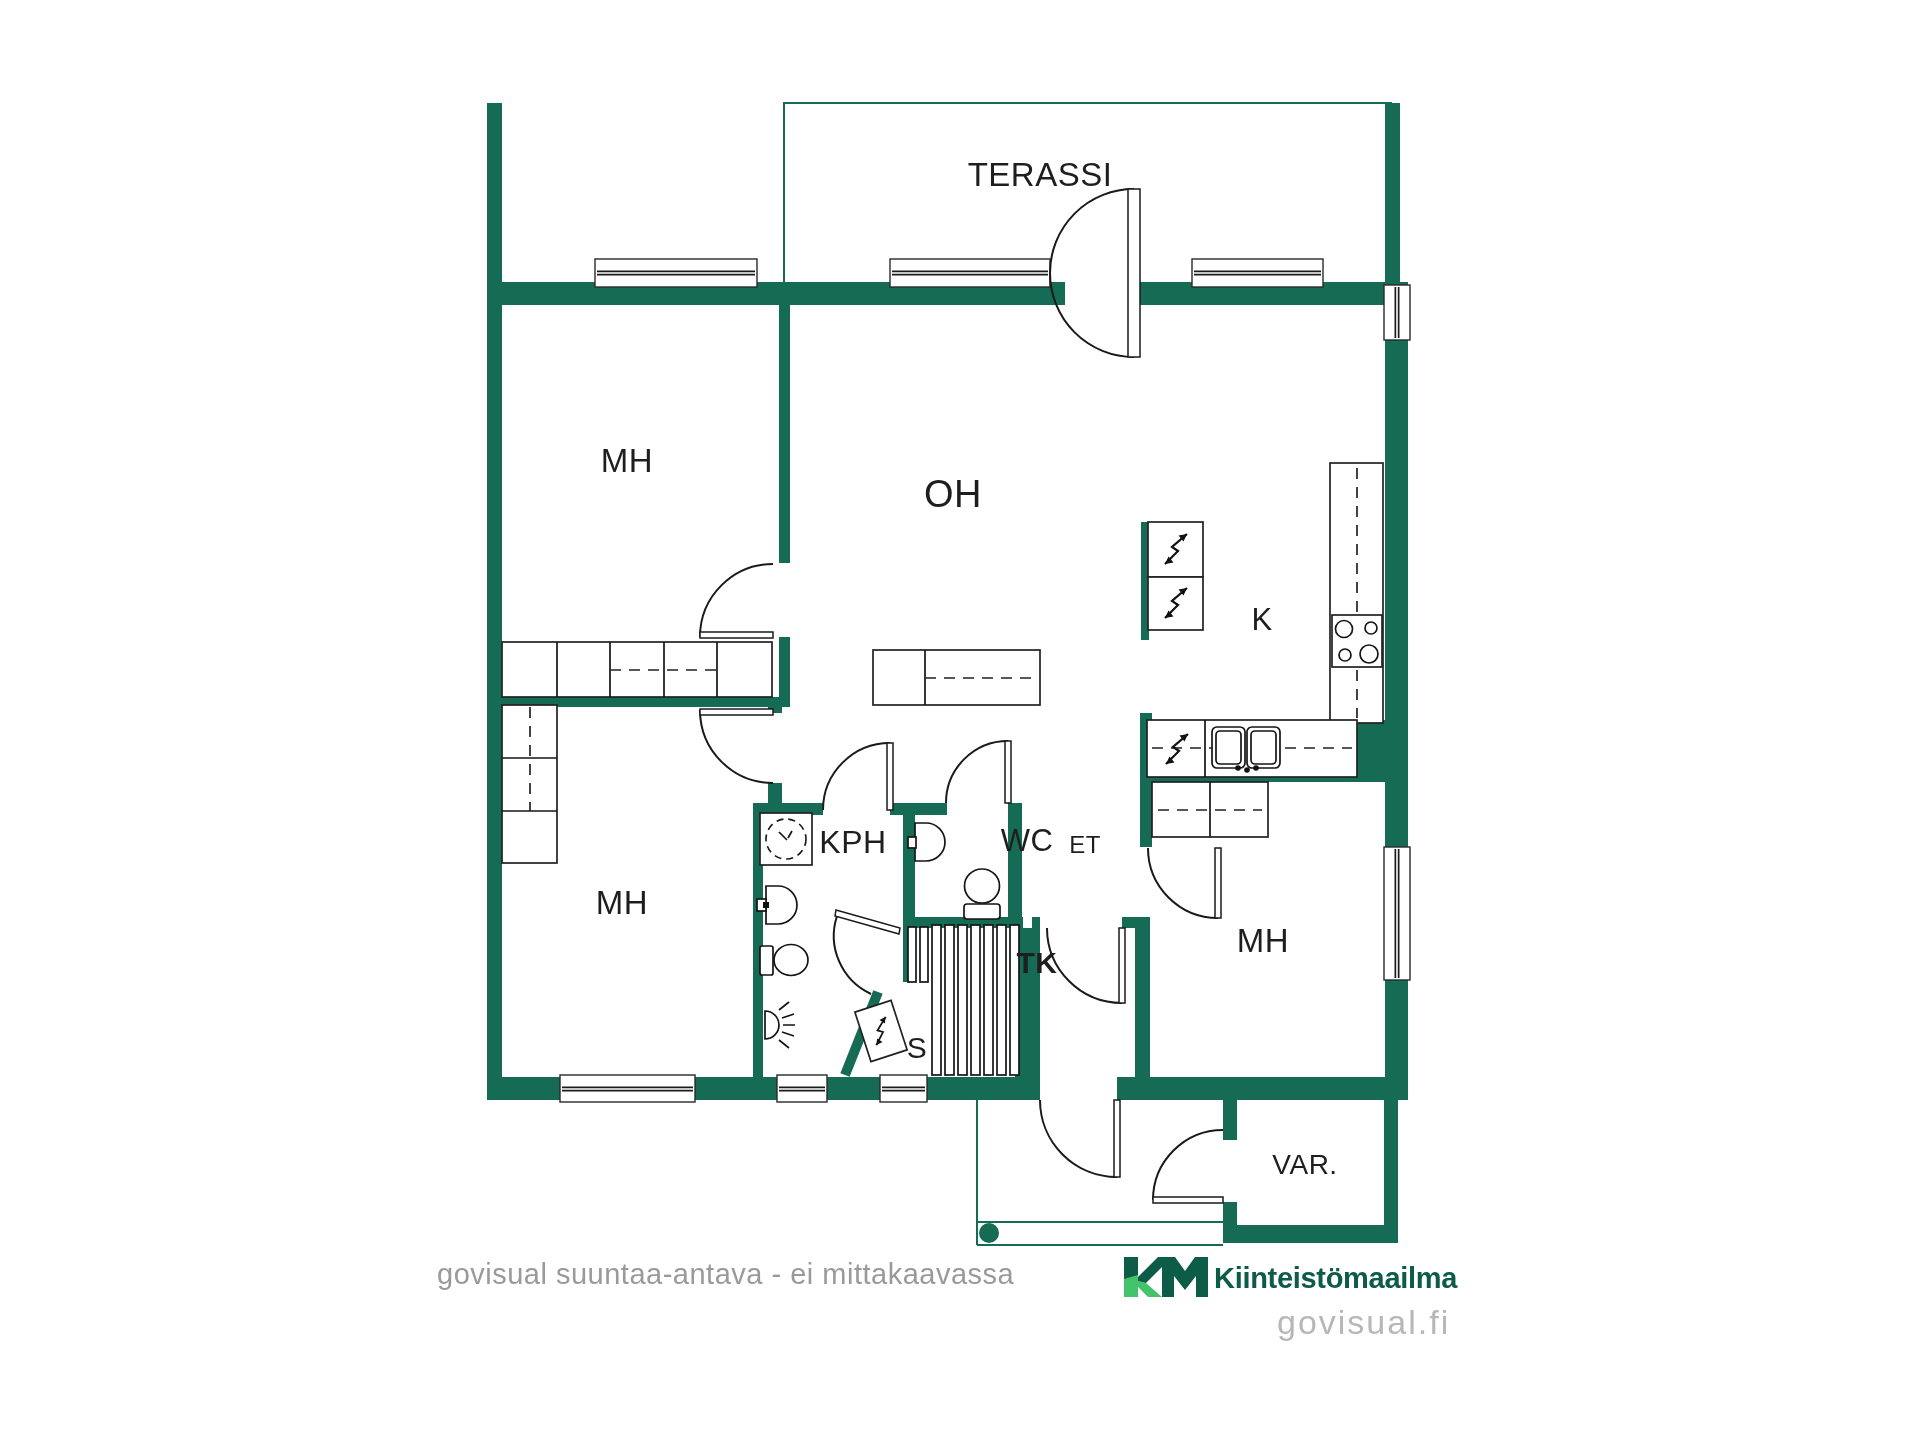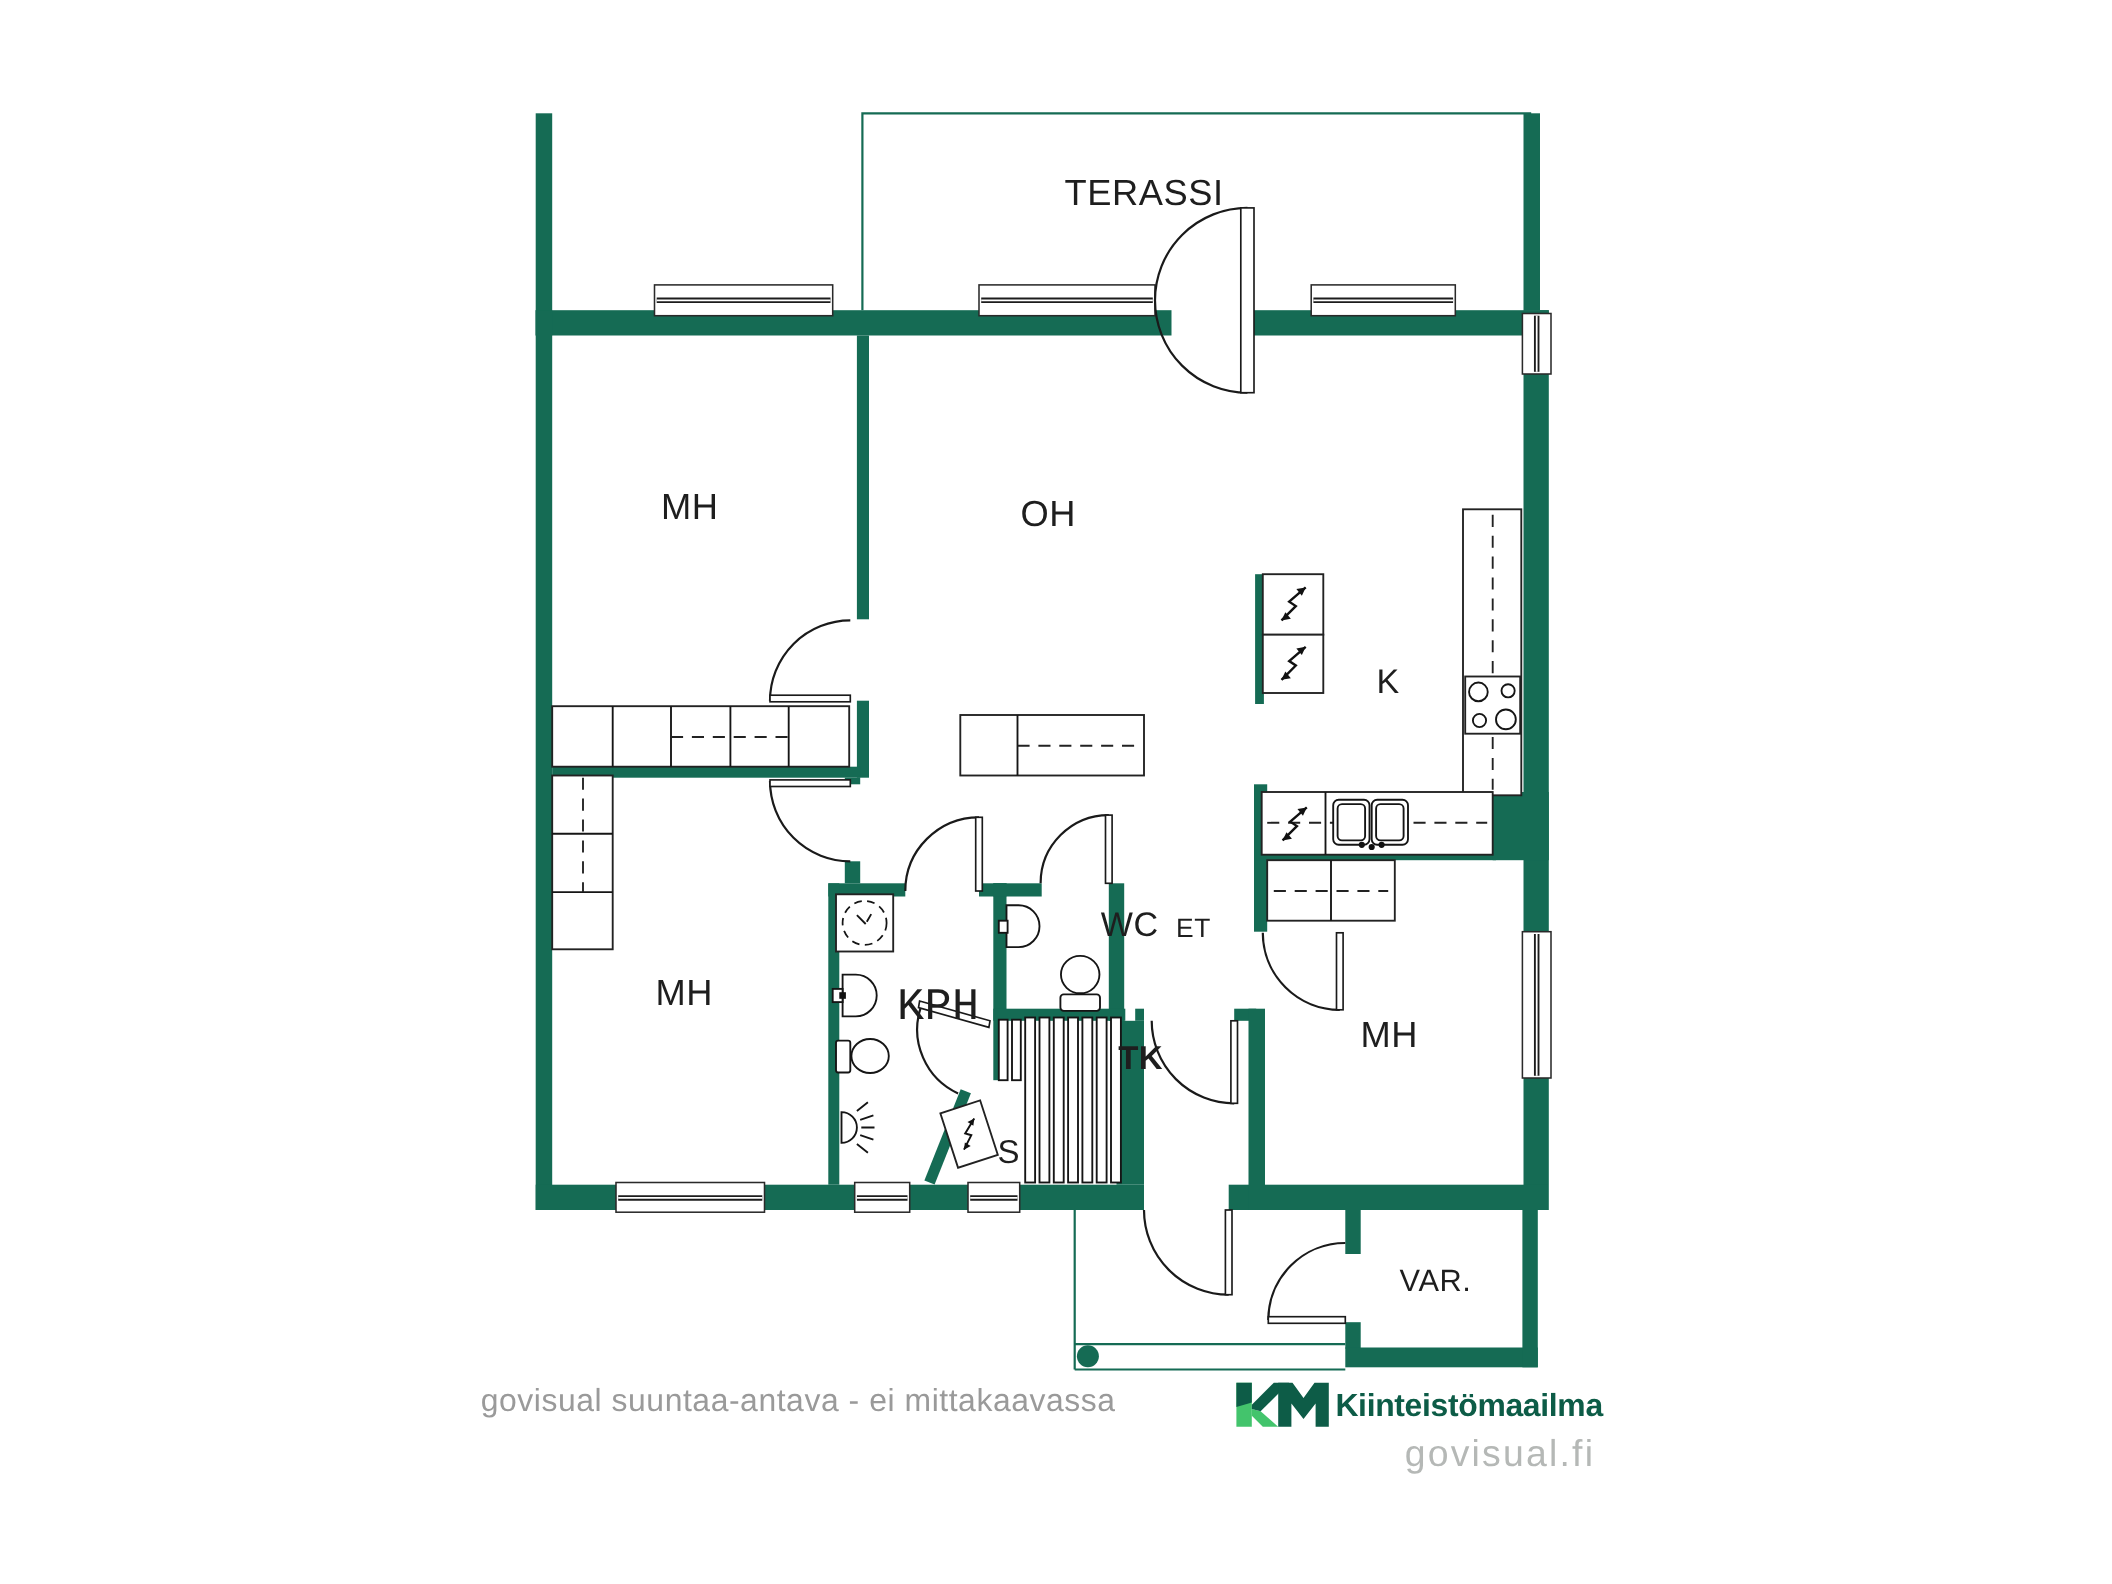--- a/index.html
+++ b/index.html
@@ -297,24 +297,24 @@
       </g>
       <g>
         <path class="arc" d="M837,916 A64,64 0 0 0 871,994"></path>
         <polygon class="leaf" points="836,910 900,928 899,934 835,916"></polygon>
       </g>
     </g>
   </svg>
 
   <div class="room-label" style="left:1040px;top:175px;font-size:33px;">TERASSI</div>
   <div class="room-label" style="left:627px;top:461px;font-size:33px;">MH</div>
-  <div class="room-label" style="left:953px;top:467px;font-size:33px;">OH</div>
+  <div class="room-label" style="left:953px;top:494px;font-size:38px;">OH</div>
   <div class="room-label" style="left:1262px;top:620px;font-size:31px;">K</div>
   <div class="room-label" style="left:622px;top:903px;font-size:33px;">MH</div>
-  <div class="room-label" style="left:853px;top:916px;font-size:41px;font-family:Liberation Mono, monospace;">KPH</div>
+  <div class="room-label" style="left:853px;top:842px;font-size:32px;">KPH</div>
   <div class="room-label" style="left:1027px;top:841px;font-size:31px;">WC</div>
   <div class="room-label" style="left:1085px;top:845px;font-size:24px;">ET</div>
   <div class="room-label" style="left:1037px;top:963px;font-size:30px;font-weight:bold;">TK</div>
   <div class="room-label" style="left:917px;top:1048px;font-size:30px;">S</div>
   <div class="room-label" style="left:1263px;top:941px;font-size:33px;">MH</div>
   <div class="room-label" style="left:1305px;top:1165px;font-size:28px;">VAR.</div>
 
   <div class="disclaimer">govisual suuntaa-antava - ei mittakaavassa</div>
 
   <div class="km-icon">

